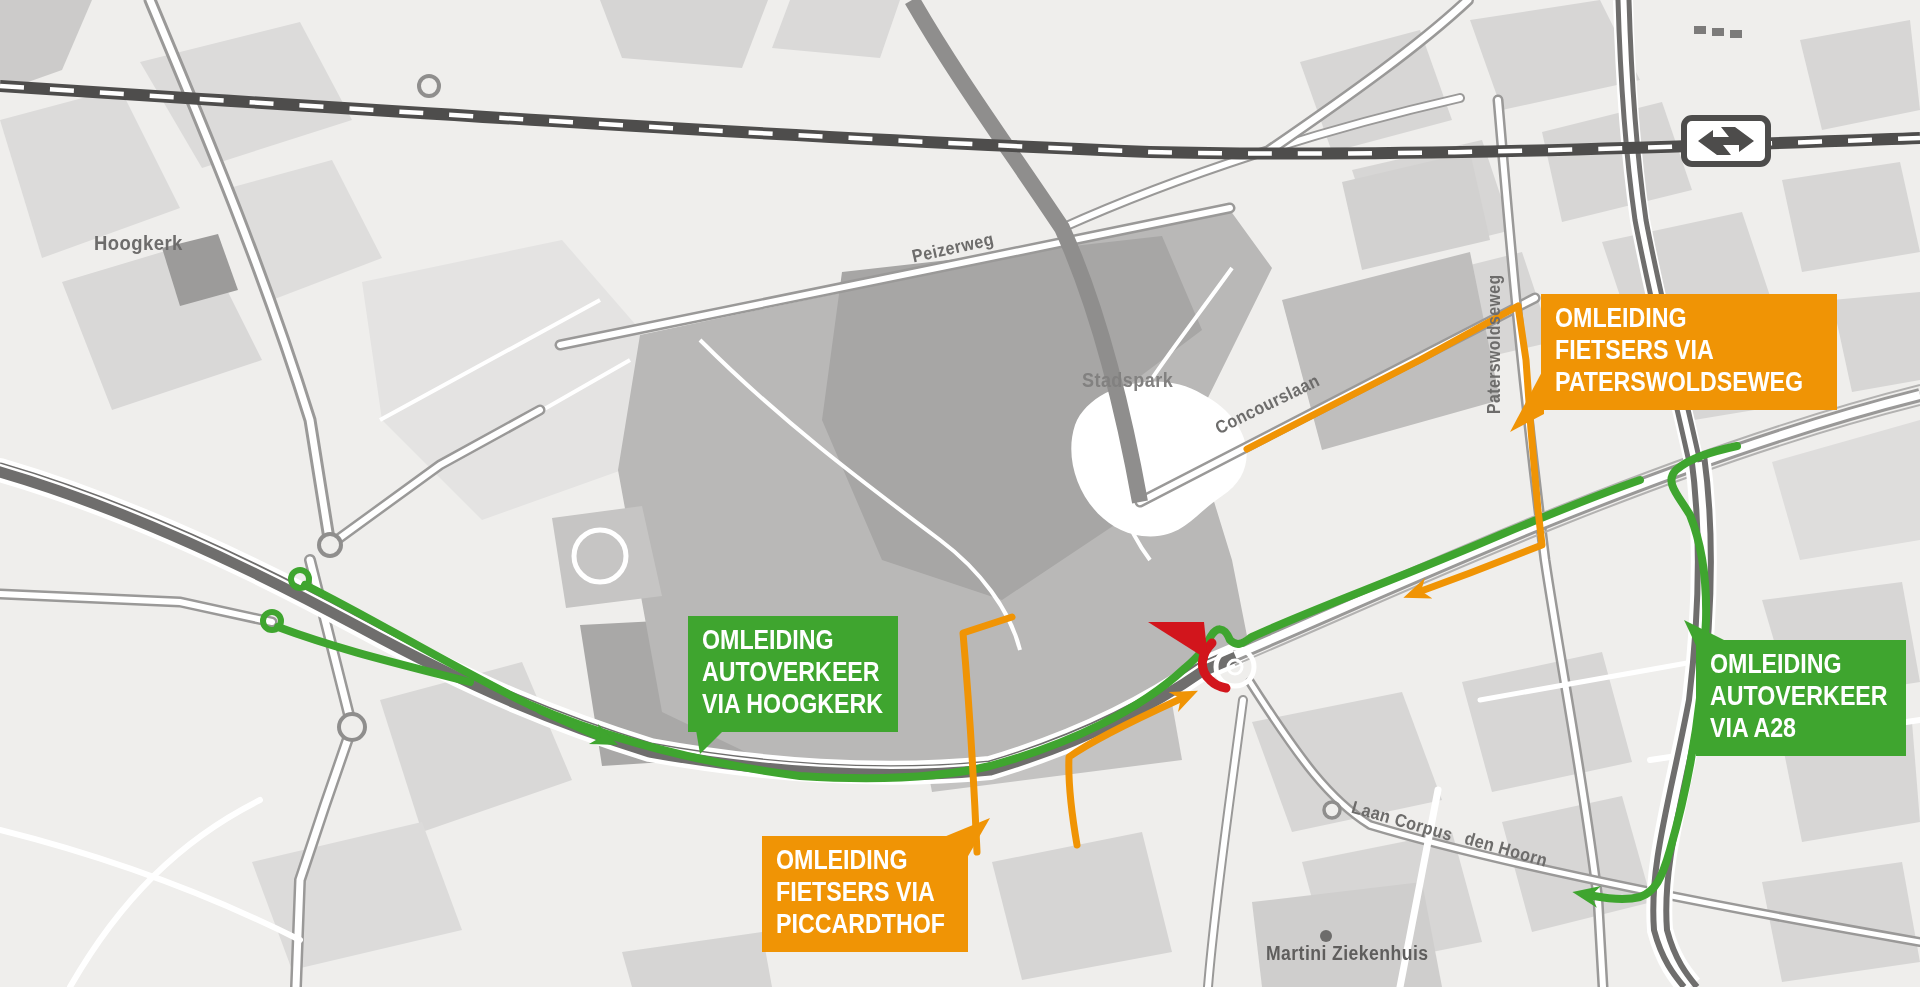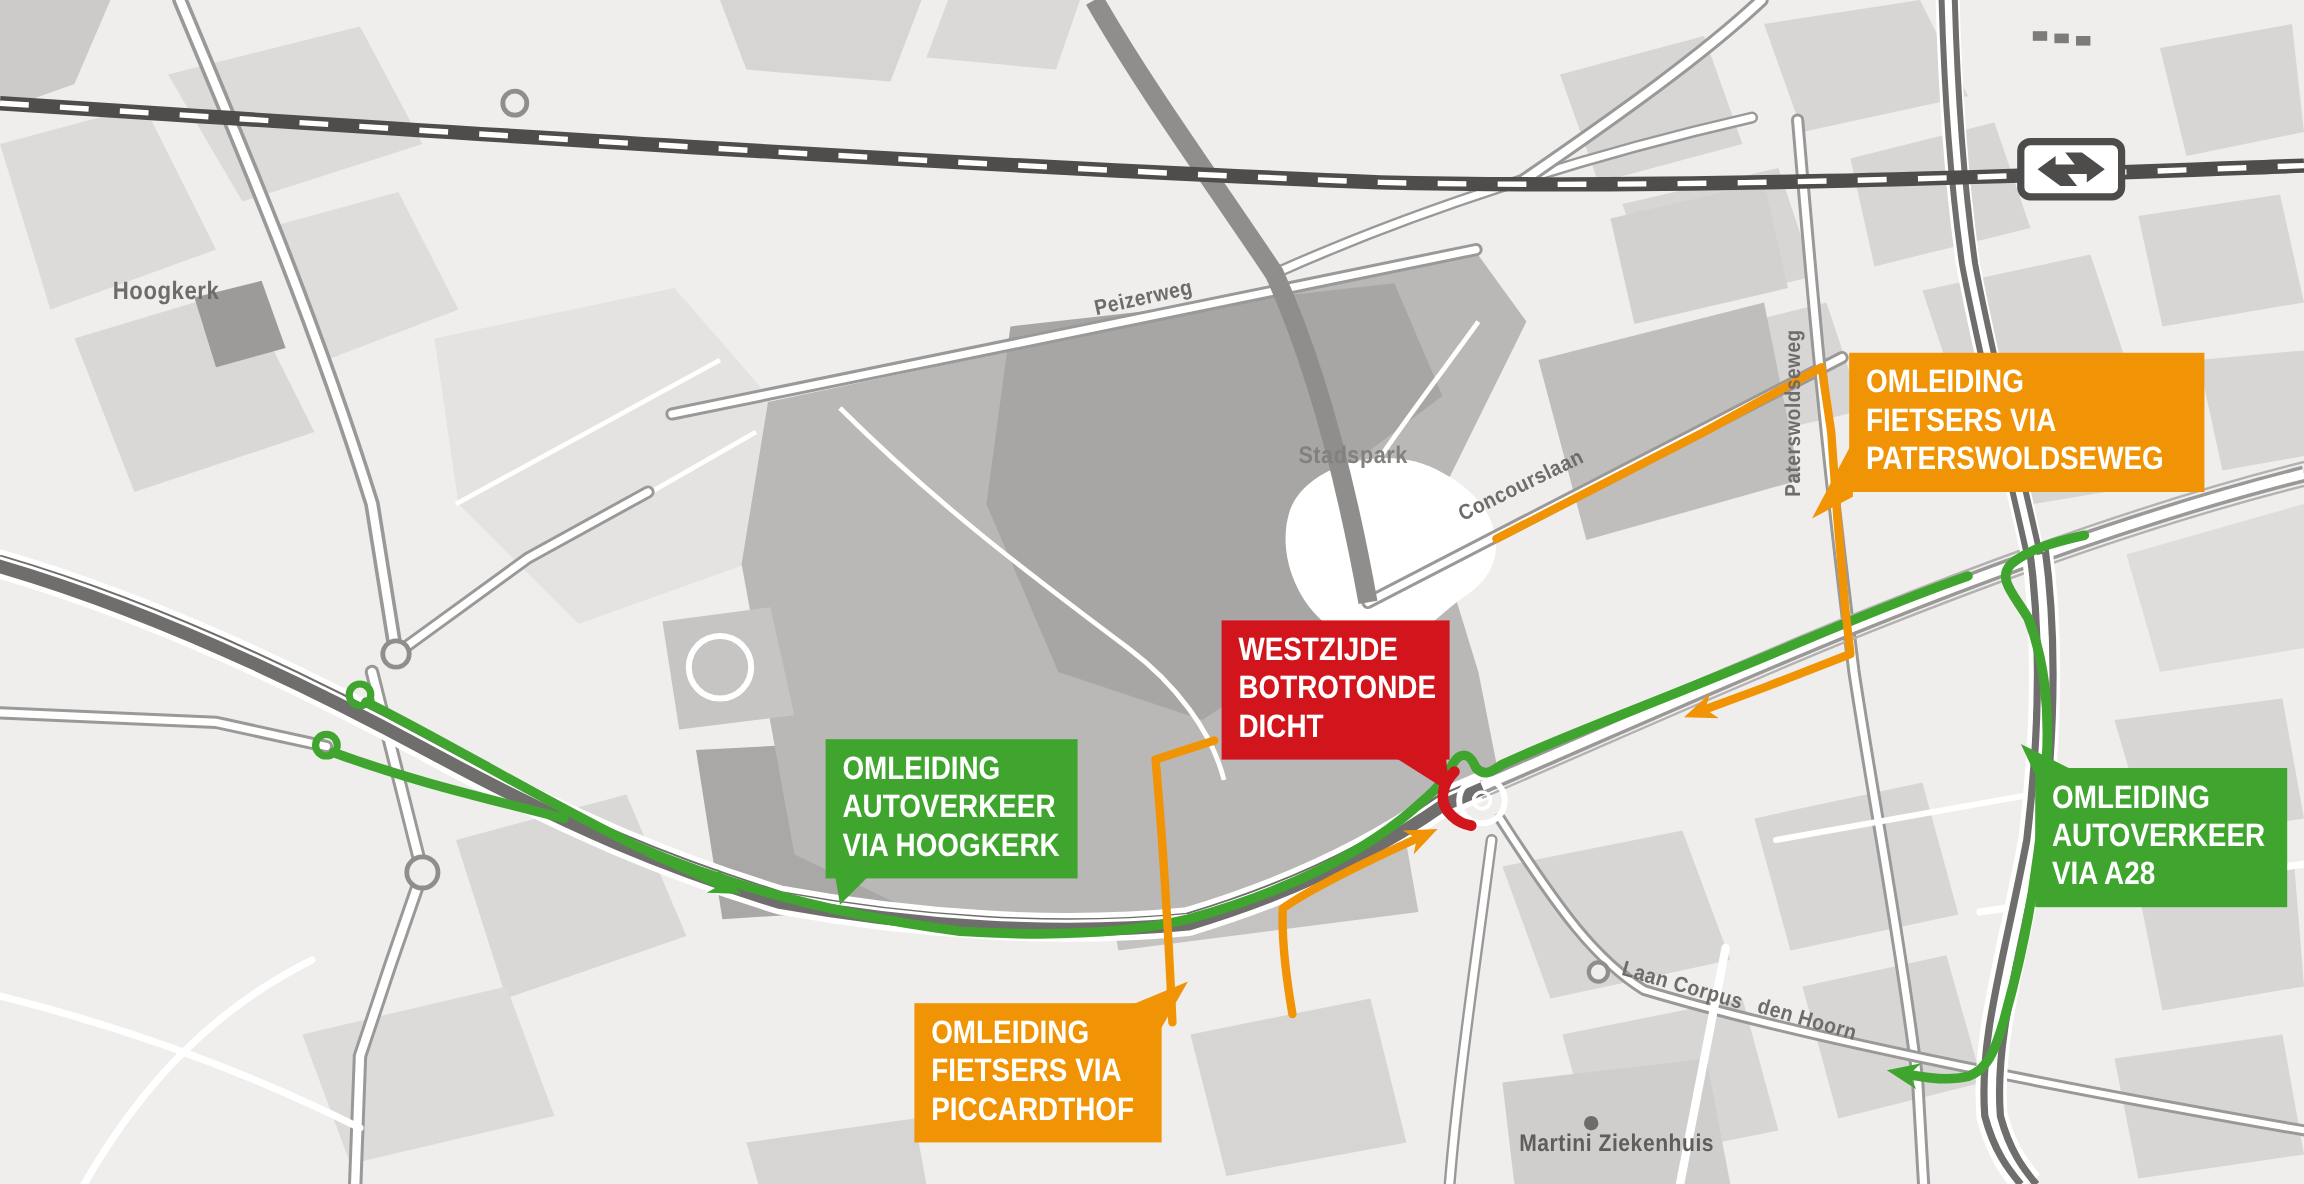--- a/index.html
+++ b/index.html
@@ -236,25 +236,20 @@
 <div class="maplabel lbl-denhoorn">den Hoorn</div>
 <div class="poi-dot"></div>
 <div class="maplabel lbl-martini">Martini Ziekenhuis</div>
 
 <div class="callout co-orange co-pat">
   <div class="ln">OMLEIDING</div>
   <div class="ln">FIETSERS VIA</div>
   <div class="ln">PATERSWOLDSEWEG</div>
 </div>
 
-<div class="callout co-red co-west">
-  <div class="ln">WESTZIJDE</div>
-  <div class="ln">BOTROTONDE</div>
-  <div class="ln">DICHT</div>
-</div>
 
 <div class="callout co-green co-hoog">
   <div class="ln">OMLEIDING</div>
   <div class="ln">AUTOVERKEER</div>
   <div class="ln">VIA HOOGKERK</div>
 </div>
 
 <div class="callout co-orange co-pic">
   <div class="ln">OMLEIDING</div>
   <div class="ln">FIETSERS VIA</div>

